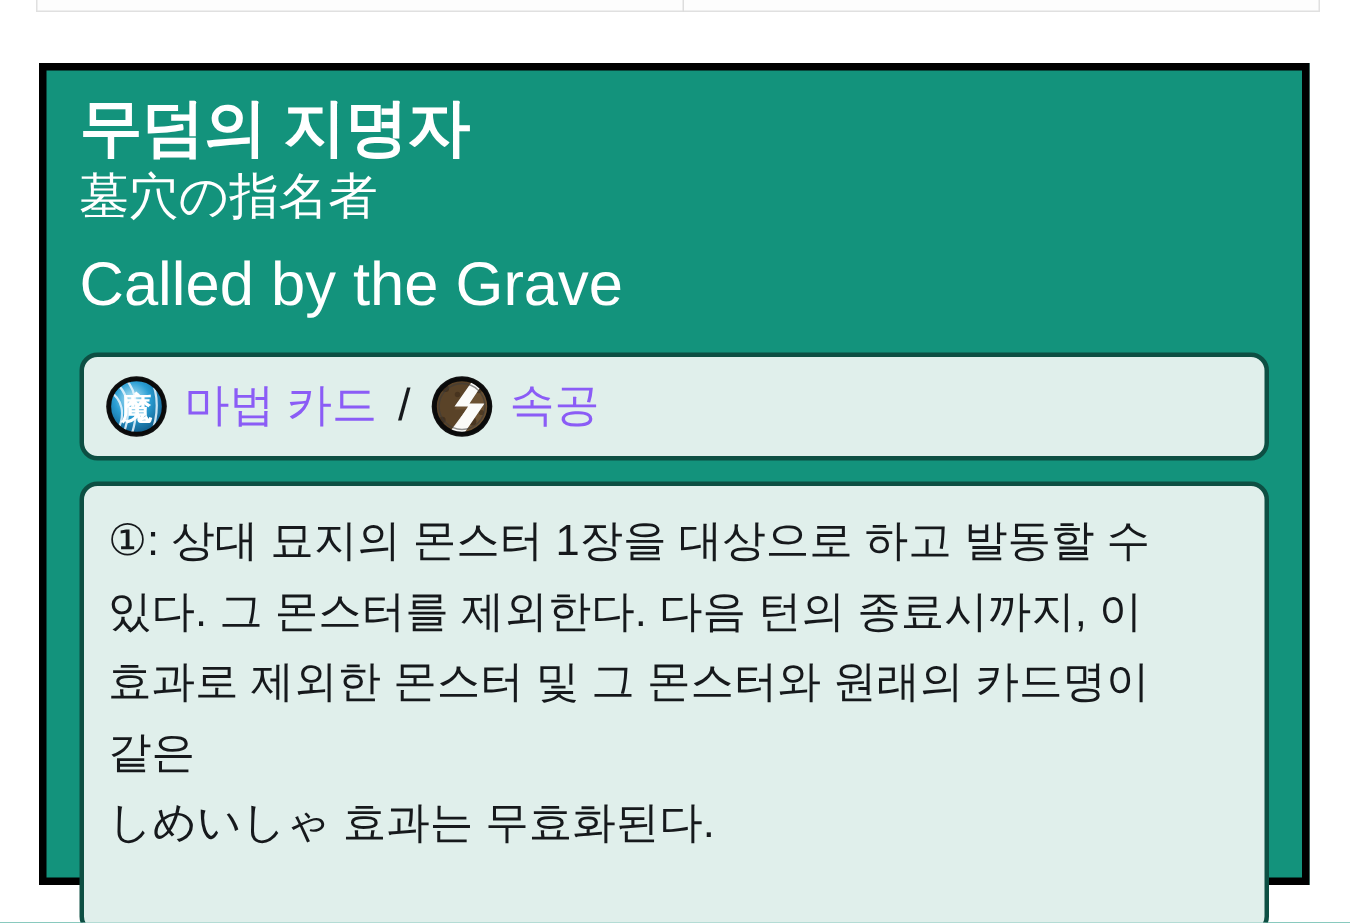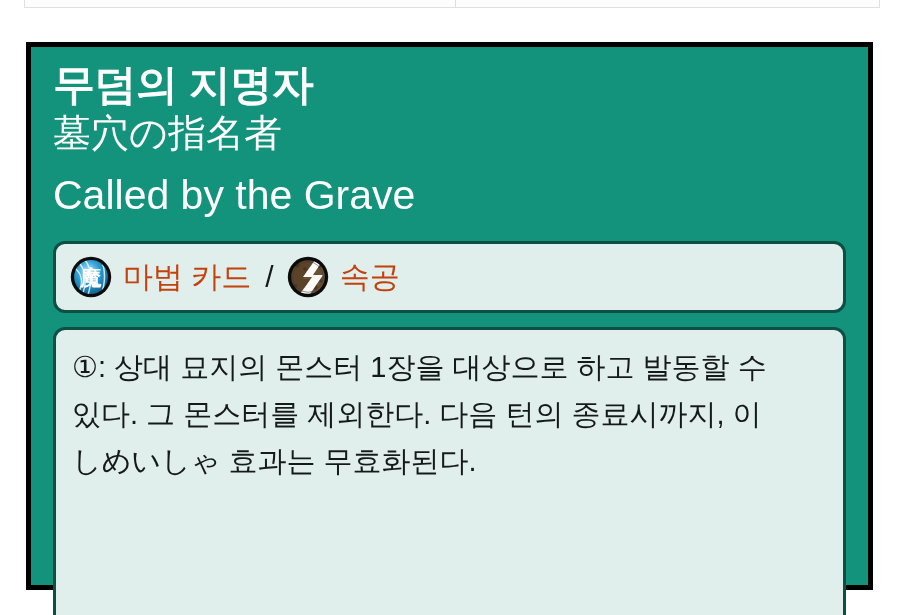--- a/index.html
+++ b/index.html
@@ -80,21 +80,21 @@
     font-size: 14px;
     line-height: 1;
     letter-spacing: 1px;
     white-space: pre;
     display: block;
     margin: 0 0 3px 1px;
     font-weight: normal;
   }
   .name-ja {
     color: #ffffff;
-    font-size: 38px;
+    font-size: 33px;
     line-height: 1.1;
     margin: 0;
     white-space: nowrap;
     font-weight: normal;
   }
 
   .name-en {
     color: #ffffff;
     font-size: 41px;
     line-height: 1.1;
@@ -122,21 +122,21 @@
   .type-icon {
     width: 42px;
     height: 42px;
     flex: 0 0 42px;
     border-radius: 50%;
     position: relative;
     display: block;
   }
   .type-label {
     font-size: 30px;
-    color: #c2410c;
+    color: #8b5cf6;
     margin-left: 11px;
     line-height: 1;
     white-space: nowrap;
   }
   .type-sep {
     font-size: 30px;
     color: #16191c;
     margin: 0 13px 0 14px;
     line-height: 1;
   }
@@ -239,18 +239,19 @@
           </svg>
         </span>
         <span class="type-label">속공</span>
       </div>
     </div>
 
     <div class="effect-box">
       <div class="effect-text">
           <div>①: 상대 묘지의 몬스터 1장을 대상으로 하고 발동할 수</div>
           <div>있다. 그 몬스터를 제외한다. 다음 턴의 종료시까지, 이</div>
+          <div>효과로 제외한 몬스터 및 그 몬스터와 원래의 카드명이 같은</div>
           <div>しめいしゃ 효과는 무효화된다.</div>
         </div>
     </div>
 
   </div>
 </div>
 
 </body></html>

